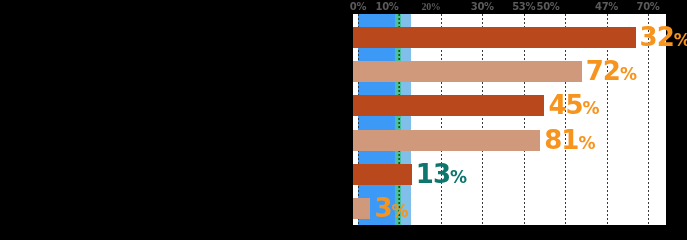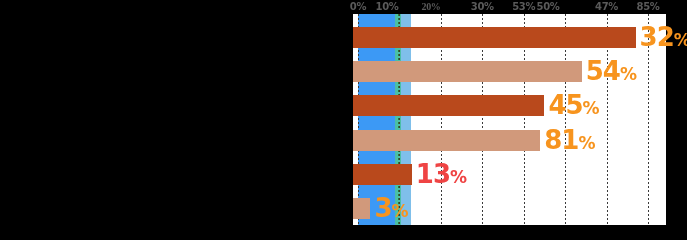--- a/index.html
+++ b/index.html
@@ -61,21 +61,21 @@
   <div id="chart">
 
     <div id="axis">
         <span class="tick-label" style="left: 8px; color: rgb(90, 90, 90);">0%</span>
         <span class="tick-label" style="left: 37px; color: rgb(90, 90, 90);">10%</span>
         <span class="tick-label" style="left: 81px; color: rgb(90, 90, 90); font-family: Liberation Serif, serif;">20%</span>
         <span class="tick-label" style="left: 132.286px; color: rgb(90, 90, 90);">30%</span>
         <span class="tick-label" style="left: 173.714px; color: rgb(90, 90, 90);">53%</span>
         <span class="tick-label" style="left: 198px; color: rgb(90, 90, 90);">50%</span>
         <span class="tick-label" style="left: 256.571px; color: rgb(90, 90, 90);">47%</span>
-        <span class="tick-label" style="left: 298px; color: rgb(90, 90, 90);">85%</span>
+        <span class="tick-label" style="left: 298px; color: rgb(90, 90, 90);">70%</span>
       </div>
 
     <div id="plot">
       <div id="bands">
           <div class="band" style="left: 5px; width: 37.2857px; background: rgb(60, 153, 245);"></div>
           <div class="band" style="left: 42.2857px; width: 5.8px; background: rgb(75, 191, 166);"></div>
           <div class="band" style="left: 48.0857px; width: 9.94286px; background: rgb(127, 191, 234);"></div>
         </div>
       <div id="grid">
           <div class="gridline" style="left: 5px;"></div>
@@ -105,21 +105,21 @@
             <div class="bar" style="width: 58.8571px; background: rgb(185, 73, 28);"></div>
           </div>
           <div class="row" style="top: 184px; height: 21px;">
             <div class="bar" style="width: 17.4286px; background: rgb(209, 153, 123);"></div>
           </div>
         </div>
     </div>
 
     <div id="labels">
         <div class="value" style="left: 289.571px; top: 24px; color: rgb(247, 148, 30);"><span class="num">32</span><span class="pct">%</span></div>
-        <div class="value" style="left: 235.714px; top: 58.2px; color: rgb(247, 148, 30);"><span class="num">54</span><span class="pct">%</span></div>
+        <div class="value" style="left: 235.714px; top: 58.2px; color: rgb(247, 148, 30);"><span class="num">72</span><span class="pct">%</span></div>
         <div class="value" style="left: 198.429px; top: 92.4px; color: rgb(247, 148, 30);"><span class="num">45</span><span class="pct">%</span></div>
         <div class="value" style="left: 194.286px; top: 126.6px; color: rgb(247, 148, 30);"><span class="num">81</span><span class="pct">%</span></div>
-        <div class="value" style="left: 65.8571px; top: 160.8px; color: #ef4444;"><span class="num">13</span><span class="pct">%</span></div>
+        <div class="value" style="left: 65.8571px; top: 160.8px; color: #0f766e;"><span class="num">13</span><span class="pct">%</span></div>
         <div class="value" style="left: 24.4286px; top: 195px; color: rgb(247, 148, 30);"><span class="num">3</span><span class="pct">%</span></div>
       </div>
   </div>
 
 </div>
 
 </body></html>

